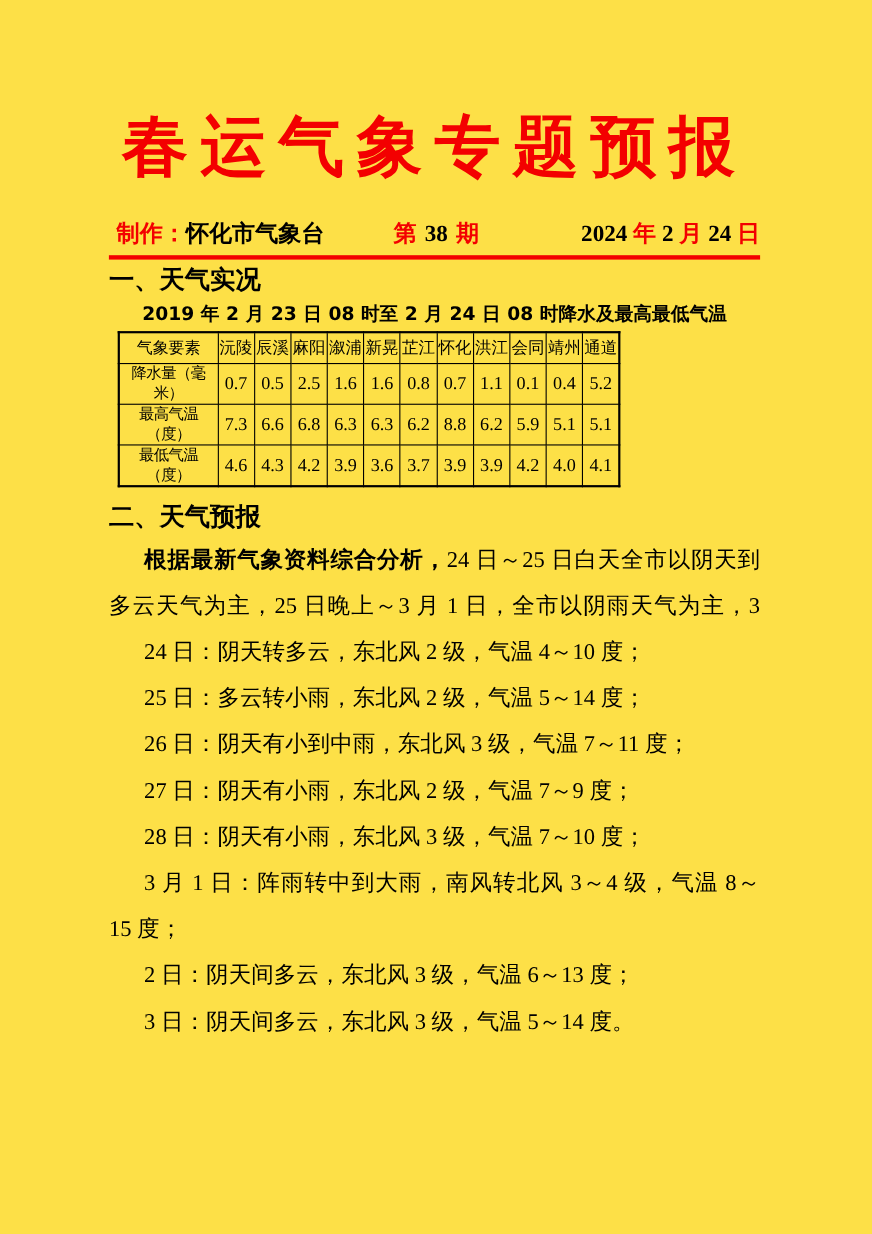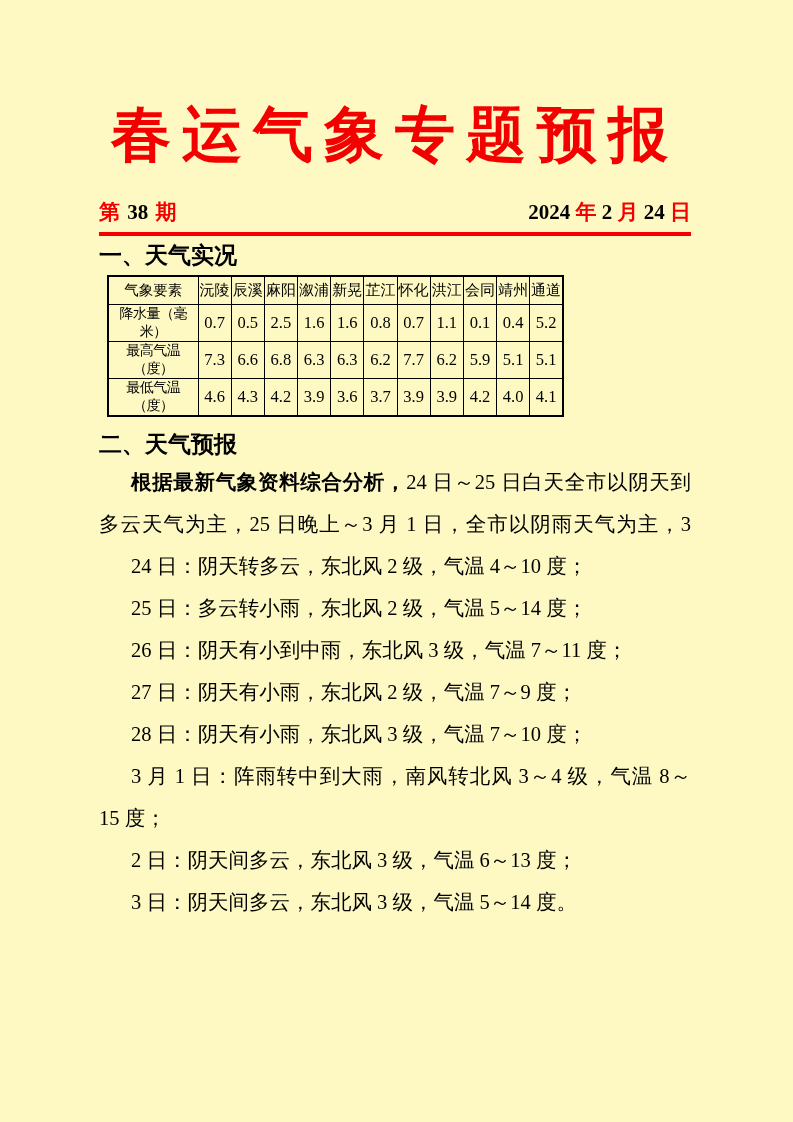--- a/index.html
+++ b/index.html
@@ -1,19 +1,19 @@
 <!DOCTYPE html>
 <html><head>
 <meta charset="utf-8">
 <style>
   :root { --red: #f30000; --ink: #000000; }
   * { margin:0; padding:0; box-sizing:border-box; }
   html,body { background:#ffffff; }
   .page {
-    position:relative; width:793px; height:1122px; background:#fef9c3;
+    position:relative; width:793px; height:1122px; background:#fde047;
     font-family:"Liberation Serif", serif; color:var(--ink); overflow:hidden;
     margin:0 auto;
   }
   .content { padding-left:99px; padding-right:102px; }
 
   .doc-title {
     margin-top:94px; text-align:center;
     font-family:"DejaVu Serif", serif; font-weight:bold;
     font-size:60px; line-height:80px; letter-spacing:11px;
     color:var(--red); white-space:nowrap;
@@ -66,30 +66,34 @@
 </style>
 </head>
 <body>
 
 <div class="page">
   <div class="content">
 
     <h1 class="doc-title">春运气象专题预报</h1>
 
     <div class="meta-row">
+      <div class="meta-left">
+        <span class="red">制作：</span><span>怀化市气象台</span>
+      </div>
       <div class="meta-center">
         <span class="red">第 </span><span class="num">38</span><span class="red"> 期</span>
       </div>
       <div class="meta-right"><span class="num">2024 </span><span class="red">年</span><span class="num"> 2 </span><span class="red">月</span><span class="num"> 24 </span><span class="red">日</span></div>
     </div>
 
     <div class="red-rule"></div>
 
     <h2 class="sec-heading" id="heading-1">一、天气实况</h2>
 
+    <div class="table-title">2019 年 2 月 23 日 08 时至 2 月 24 日 08 时降水及最高最低气温</div>
 
     <table class="weather-table">
       <colgroup>
           <col style="width:90px">
         </colgroup>
       <thead>
         <tr>
           <th class="corner">气象要素</th>
         <th>沅陵</th>
             <th>辰溪</th>
@@ -120,21 +124,21 @@
             <td class="val">5.2</td>
           </tr>
           <tr>
             <td class="row-label">最高气温（度）</td>
             <td class="val">7.3</td>
             <td class="val">6.6</td>
             <td class="val">6.8</td>
             <td class="val">6.3</td>
             <td class="val">6.3</td>
             <td class="val">6.2</td>
-            <td class="val">7.7</td>
+            <td class="val">8.8</td>
             <td class="val">6.2</td>
             <td class="val">5.9</td>
             <td class="val">5.1</td>
             <td class="val">5.1</td>
           </tr>
           <tr>
             <td class="row-label">最低气温（度）</td>
             <td class="val">4.6</td>
             <td class="val">4.3</td>
             <td class="val">4.2</td>

